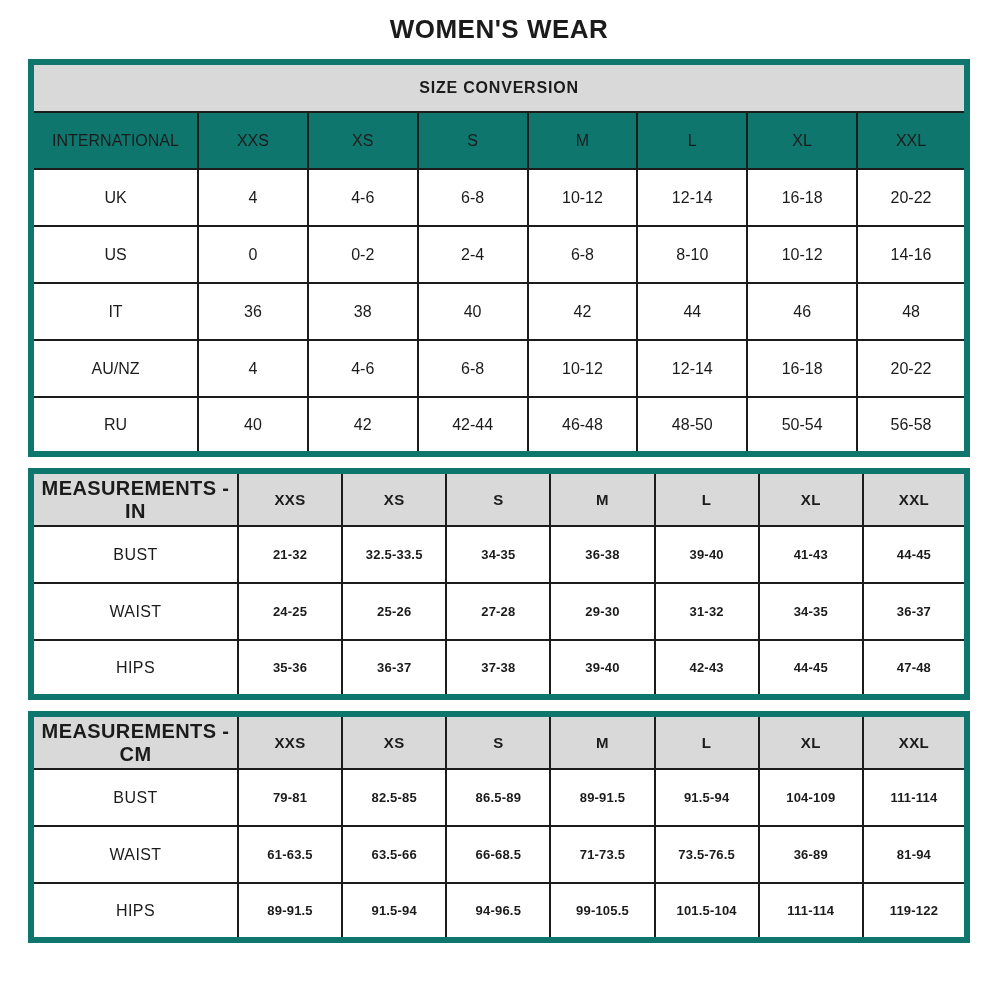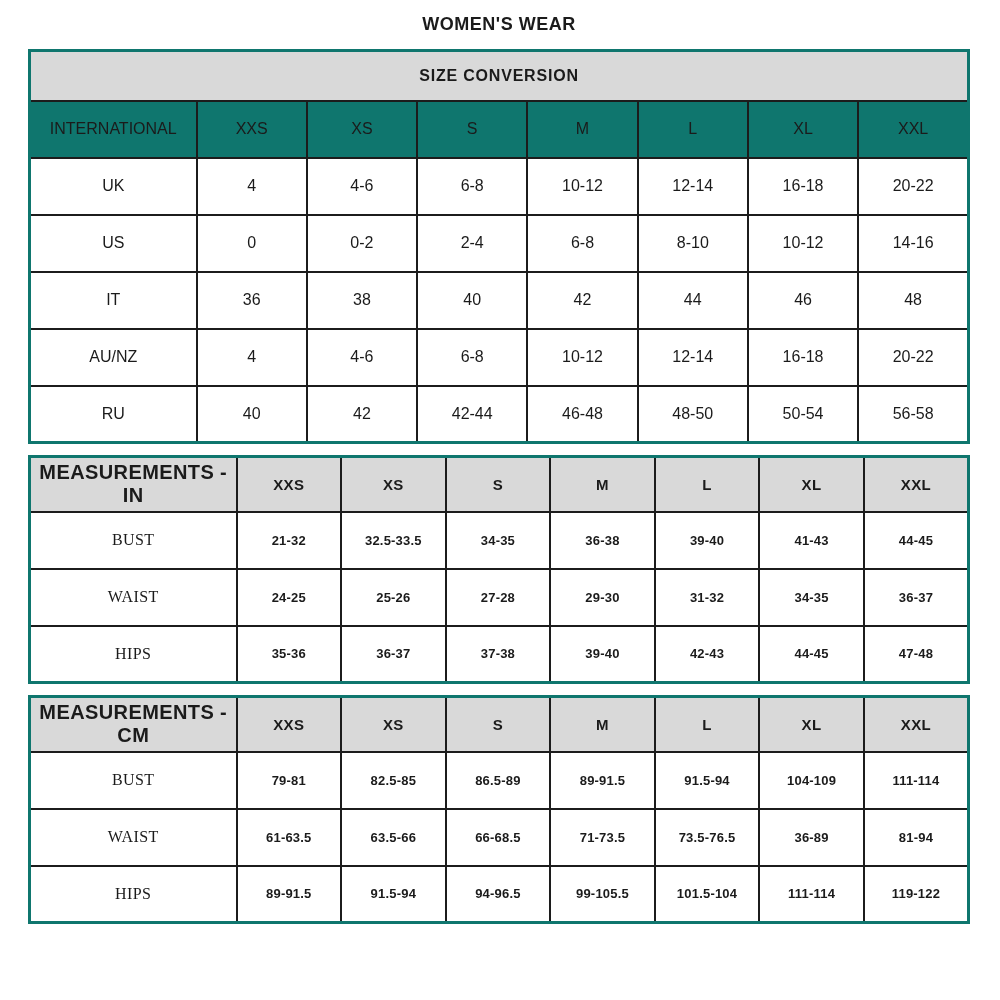--- a/index.html
+++ b/index.html
@@ -11,30 +11,30 @@
   }
   .page {
     width: 1000px;
     height: 1000px;
     box-sizing: border-box;
     padding: 8px 30px 12px 28px;
     background: #ffffff;
   }
   .page-title {
     text-align: center;
-    font-size: 18px;
+    font-size: 26px;
     font-weight: 700;
     letter-spacing: 0.5px;
     margin: 6px 0 14px 0;
   }
   table {
     border-collapse: collapse;
     width: 942px;
     table-layout: fixed;
-    border: 3px solid #0f766e;
+    border: 6px solid #0f766e;
     margin-bottom: 11px;
   }
   th, td {
     border: 2px solid #1c1c1c;
     text-align: center;
     vertical-align: middle;
     padding: 0 4px;
     font-weight: 400;
     overflow: hidden;
   }
@@ -60,21 +60,20 @@
     background: #d9d9d9;
     font-weight: 700;
     font-size: 15px;
     letter-spacing: 0.4px;
   }
   .t2 .head-row th.label-col { font-size: 20px; }
   .t2 .row-label {
     font-size: 16px;
     font-weight: 400;
     letter-spacing: 0.4px;
-    font-family: Liberation Serif, serif;
   }
   .t2 td { font-size: 13px; letter-spacing: 0.2px; font-weight: bold; }
 </style>
 </head>
 <body>
 
 <div class="page">
   <h1 class="page-title">WOMEN'S WEAR</h1>
   <div id="tables-mount">
       <table class="t1">

